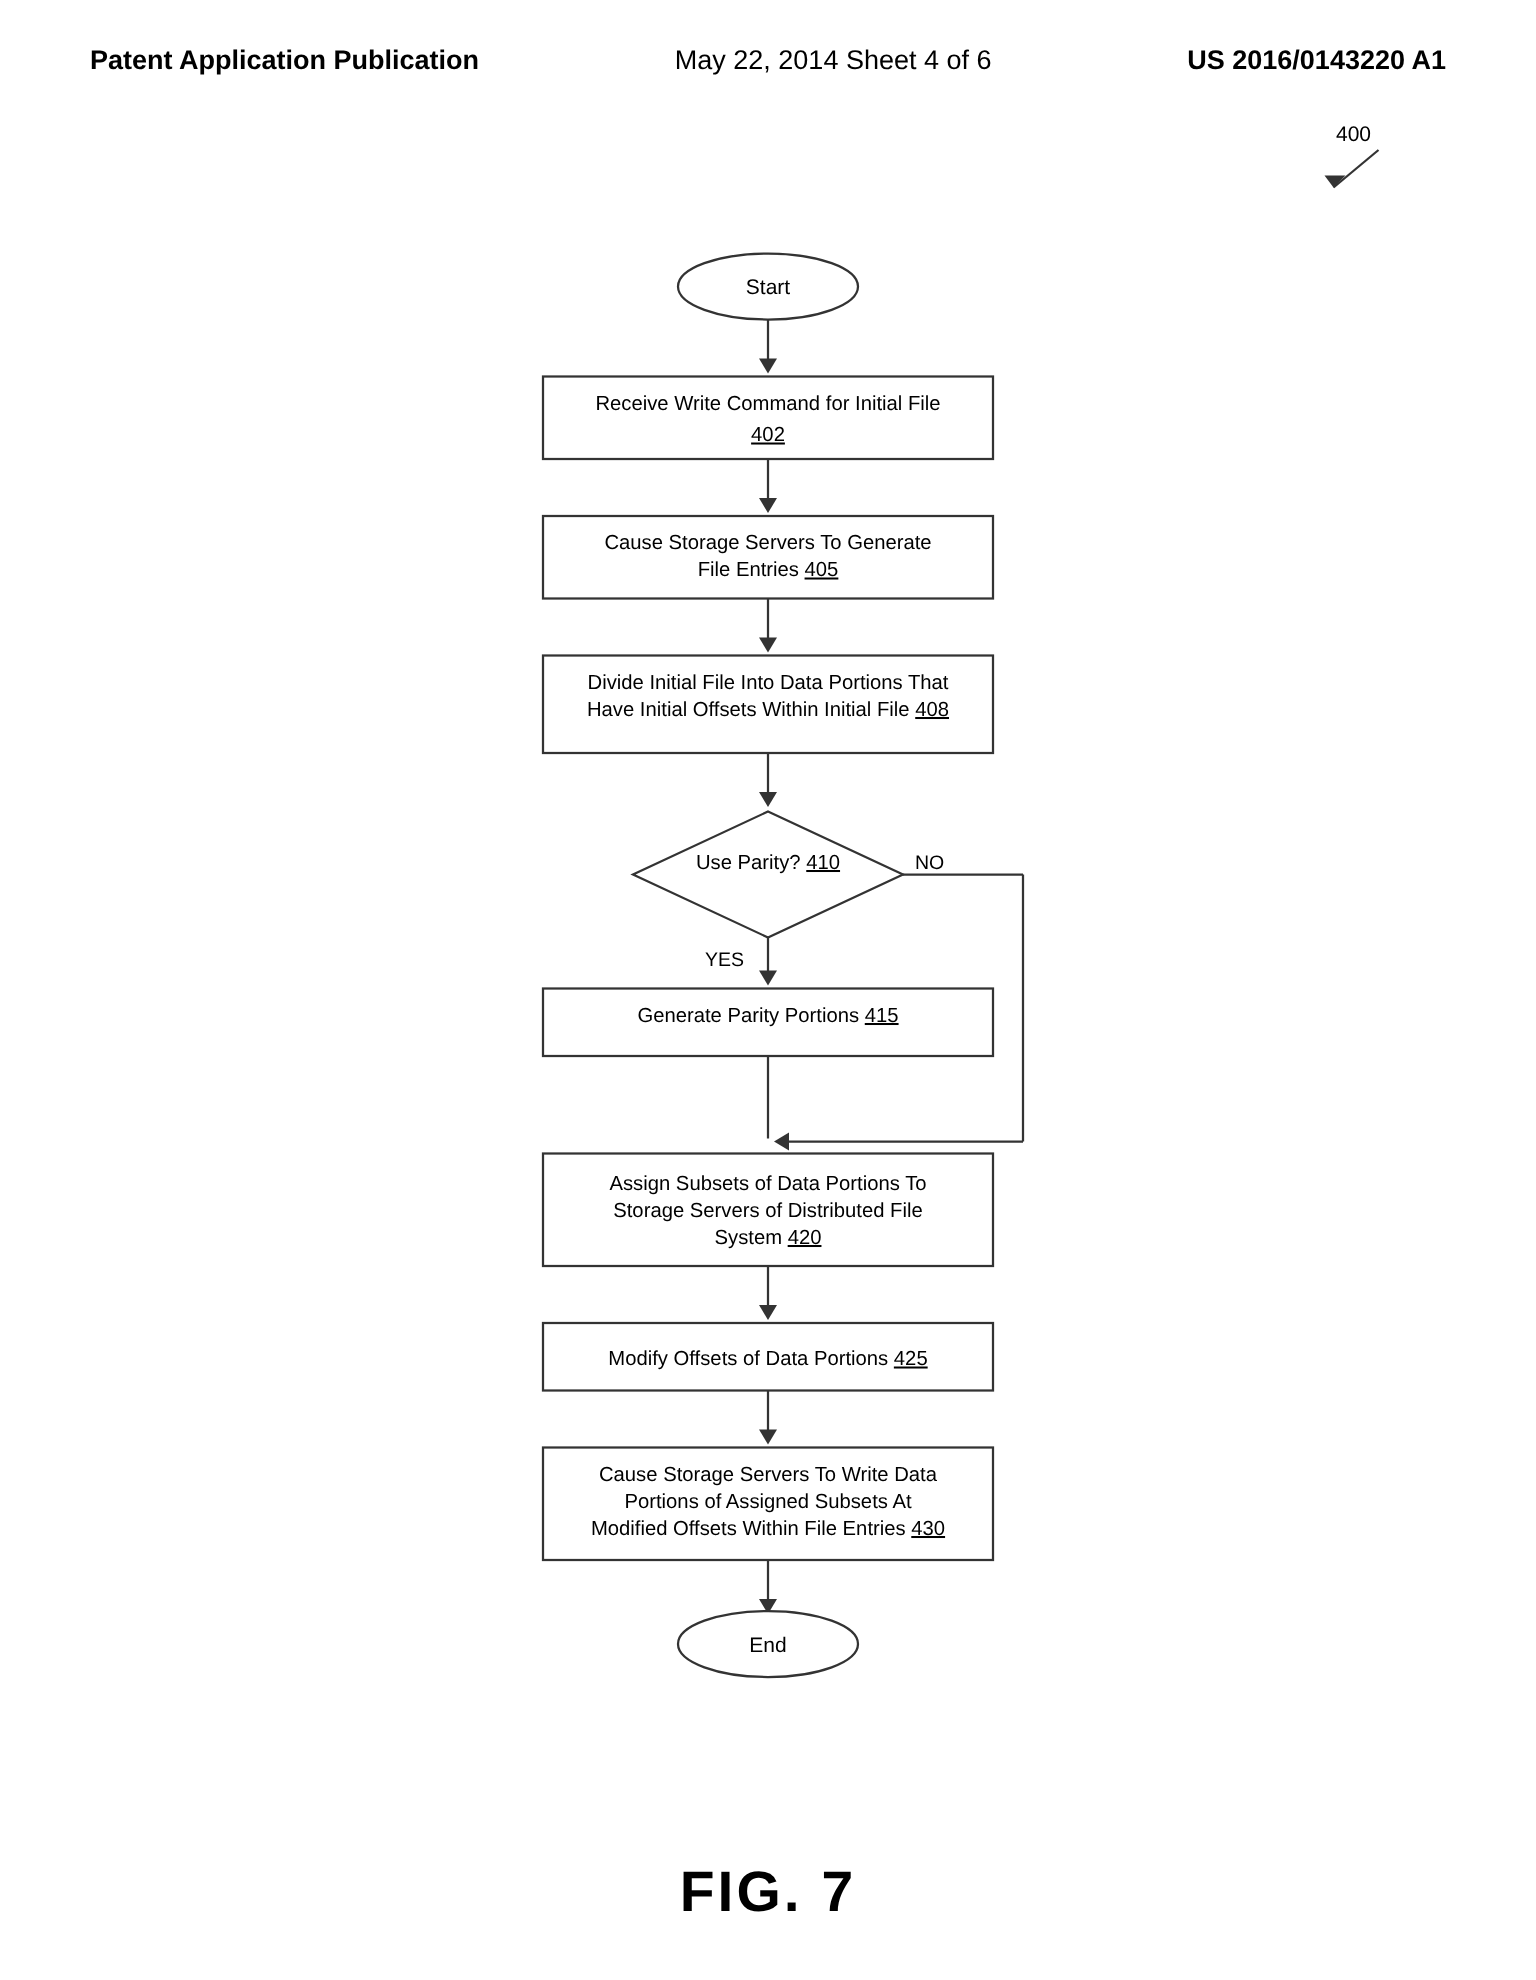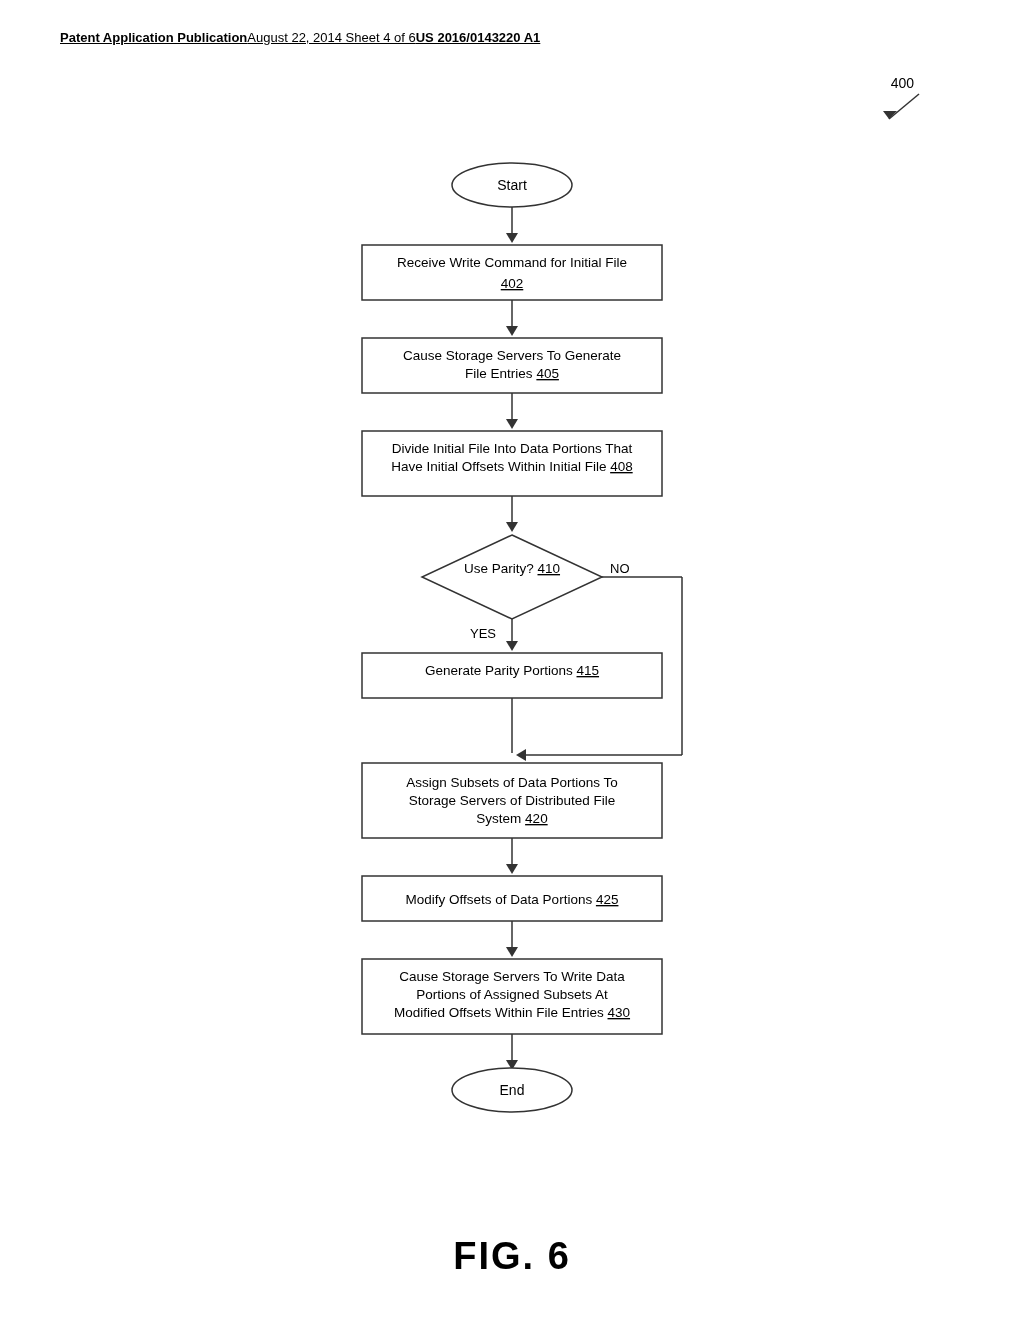--- a/index.html
+++ b/index.html
@@ -8,24 +8,23 @@
       font-family: Arial, sans-serif;
       width: 1024px;
       min-height: 1320px;
       position: relative;
       overflow-x: hidden;
     }
 
     
     .header {
       display: flex;
-      justify-content: flex-start;
+      justify-content: space-between;
       padding: 30px 60px 10px 60px;
-      font-size: 13px;
-      text-decoration: underline;
+      font-size: 18px;
     }
     .header-left { font-weight: bold; }
     .header-center { font-weight: normal; }
     .header-right { font-weight: bold; }
 
     
     .content {
       display: flex;
       flex-direction: column;
       padding-top: 20px;
@@ -39,21 +38,21 @@
       font-weight: bold;
       margin-top: 40px;
       letter-spacing: 2px;
     }
   </style>
 </head>
 <body>
 
 <div class="header">
   <span class="header-left">Patent Application Publication</span>
-  <span class="header-center">August 22, 2014  Sheet 4 of 6</span>
+  <span class="header-center">May 22, 2014  Sheet 4 of 6</span>
   <span class="header-right">US 2016/0143220 A1</span>
 </div>
 
 <div class="content">
 
   <div style="position:relative; width:100%; height:70px;">
     <span style="position:absolute; right:110px; top:0; font-size:14px;">400</span>
 
     <svg style="position:absolute; right:95px; top:14px;" width="60" height="40">
       <line x1="50" y1="5" x2="20" y2="30" stroke="#333" stroke-width="1.5"></line>
@@ -133,15 +132,15 @@
     <text x="250" y="872" text-anchor="middle" font-size="13.5" font-family="Arial">Modified Offsets Within File Entries <tspan text-decoration="underline">430</tspan></text>
 
     <line x1="250" y1="889" x2="250" y2="917" stroke="#333" stroke-width="1.5"></line>
     <polygon points="250,925 244,915 256,915" fill="#333"></polygon>
 
     <ellipse cx="250" cy="945" rx="60" ry="22" fill="white" stroke="#333" stroke-width="1.5"></ellipse>
     <text x="250" y="950" text-anchor="middle" font-size="14" font-family="Arial">End</text>
 
   </svg>
 
-  <div class="fig-caption">FIG. 6</div>
+  <div class="fig-caption">FIG. 7</div>
 
 </div>
 
 </body></html>

